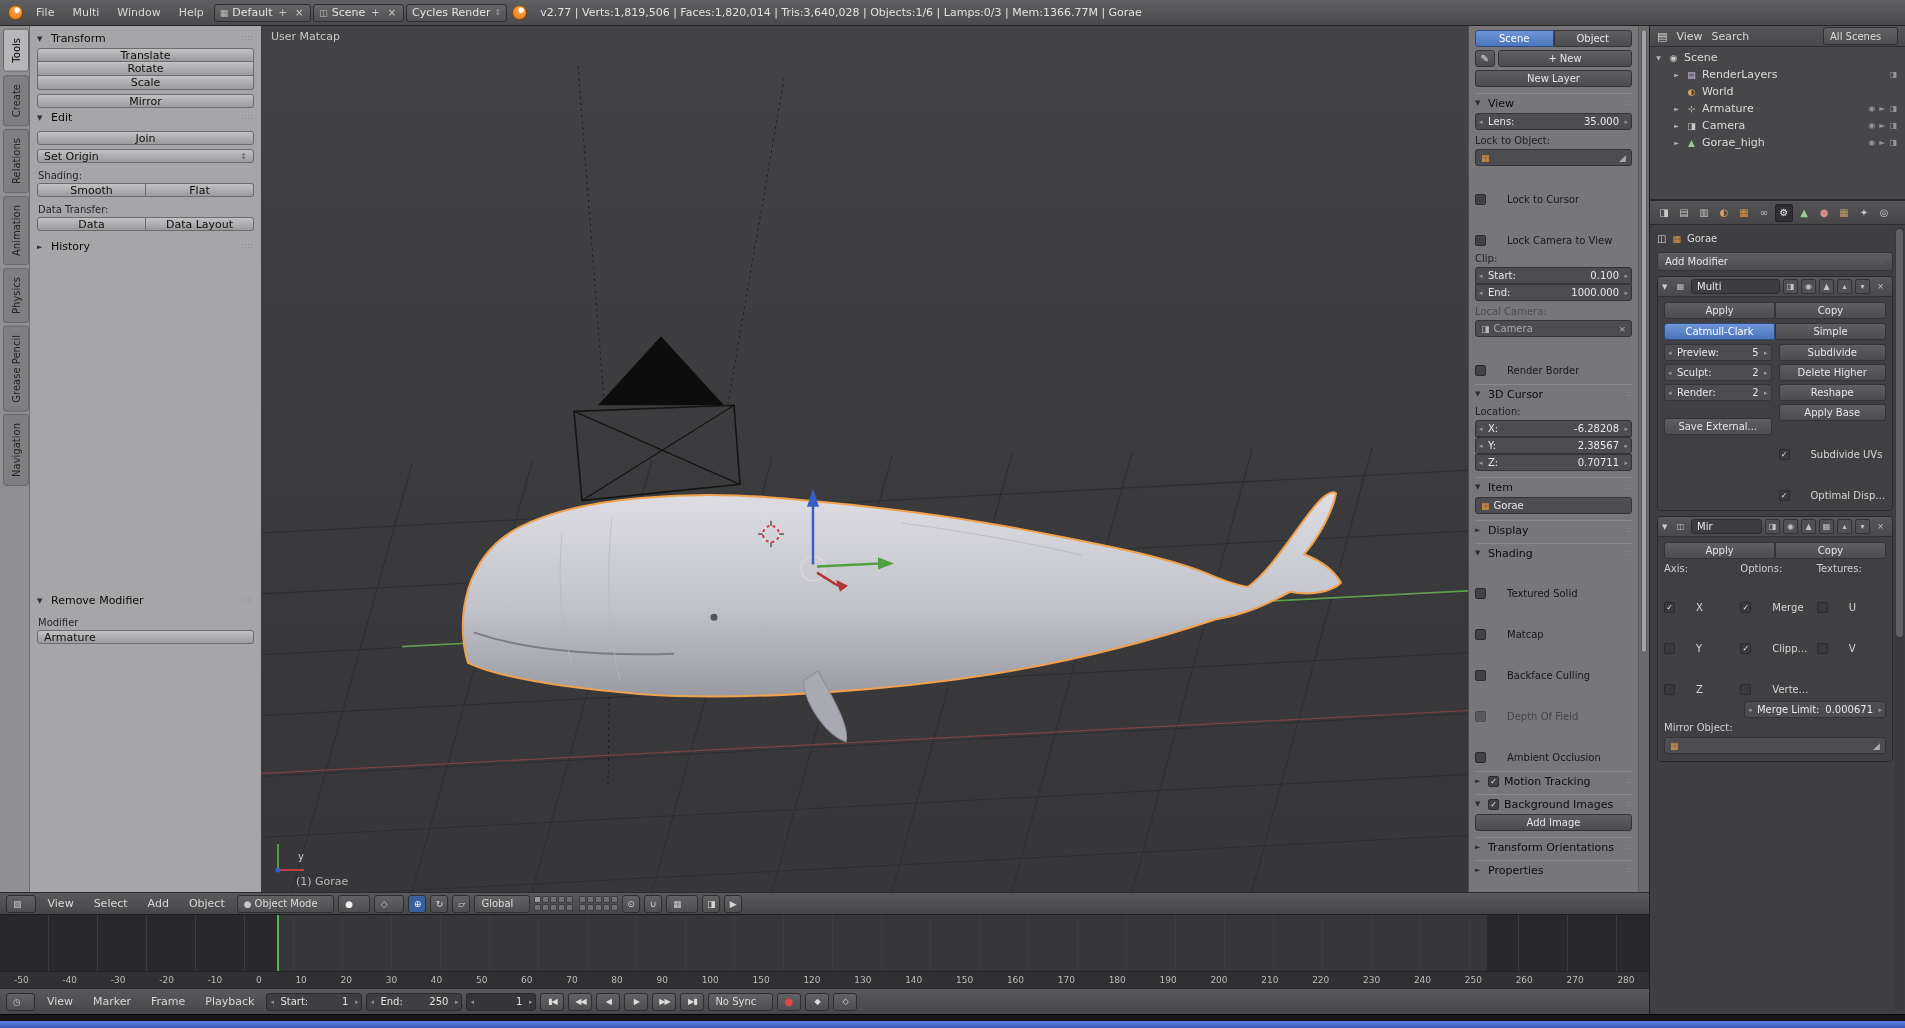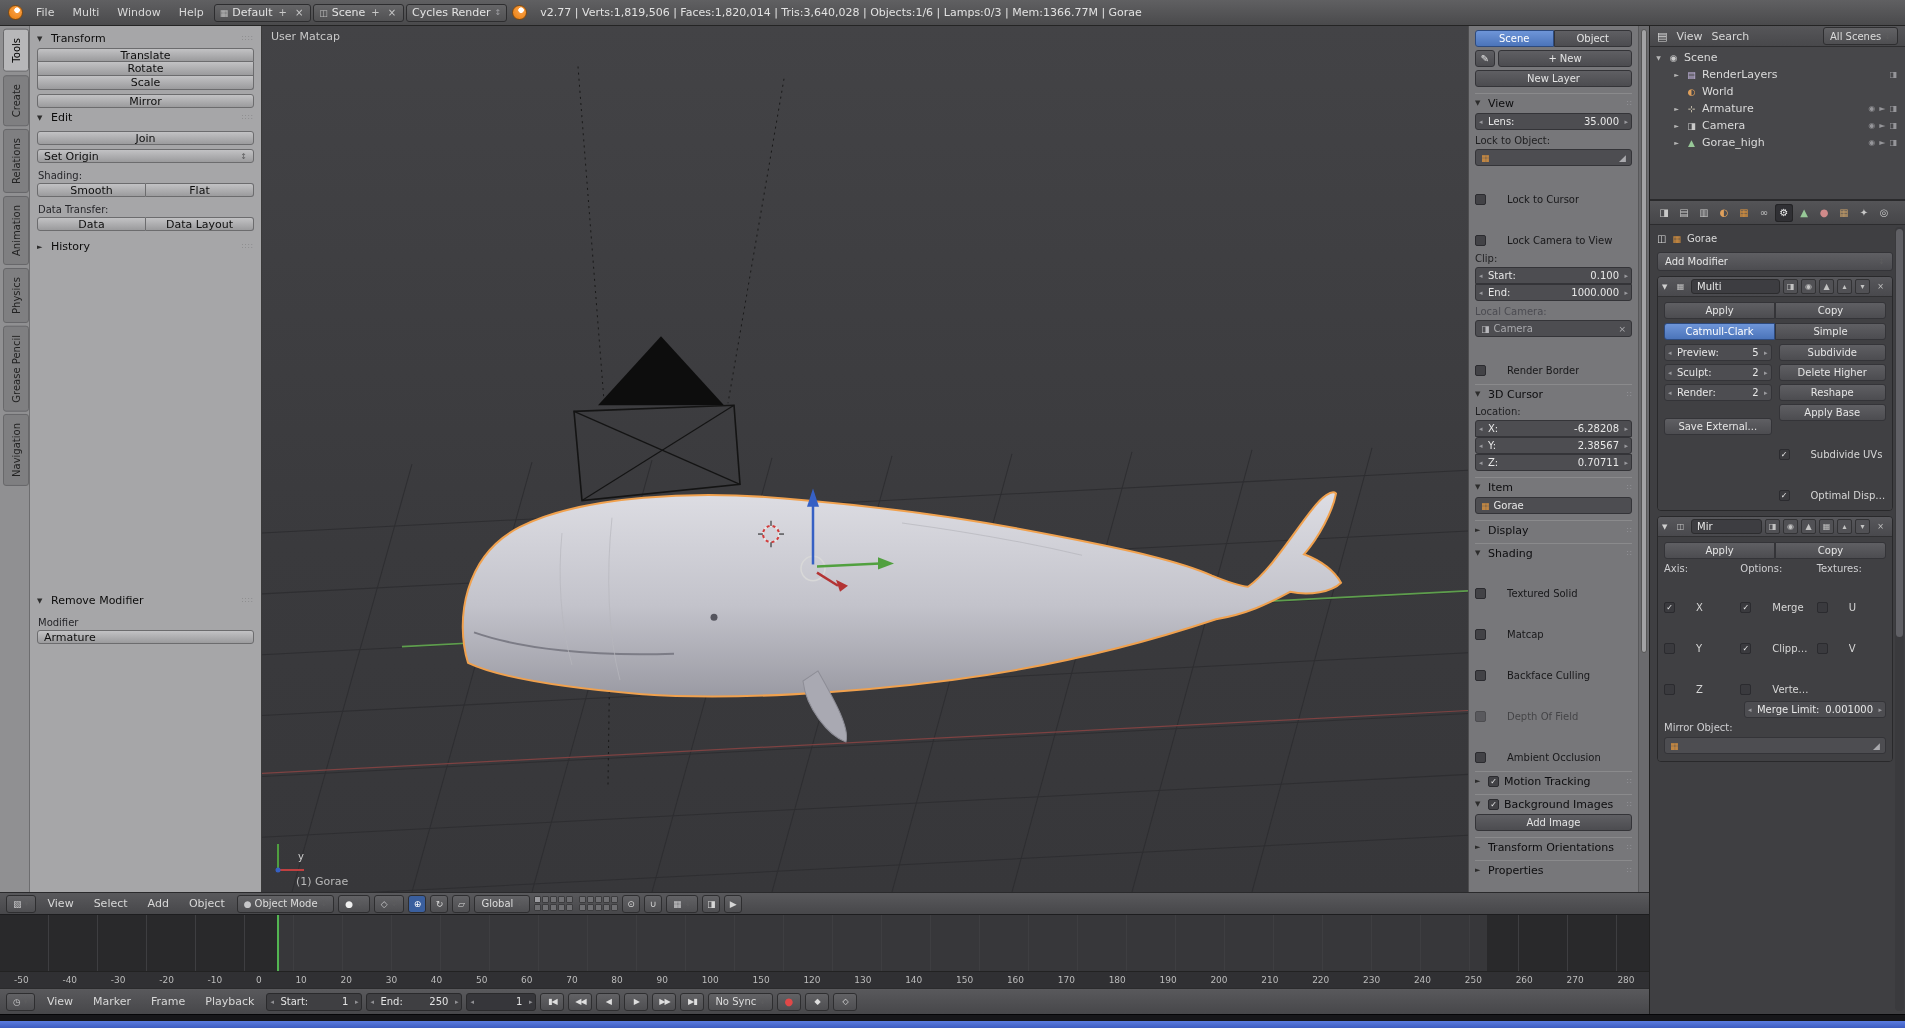--- a/index.html
+++ b/index.html
@@ -797,21 +797,21 @@
                     <span class="lbl">U</span>
                   </div>
                   <div class="cbrow">
                     <span class="cb"></span>
                     <span class="lbl">V</span>
                   </div>
                 </div>
               </div>
               <div class="nfield" style="width:64%;align-self:flex-end">
                 <span>Merge Limit:</span>
-                <span>0.001000</span>
+                <span>0.000671</span>
               </div>
               <span class="plab">Mirror Object:</span>
               <div class="objf">
                 <span class="cube">▦</span>
                 <span class="tail">◢</span>
               </div>
             </div>
           </div>
         </div>
         <div class="pscroll">

